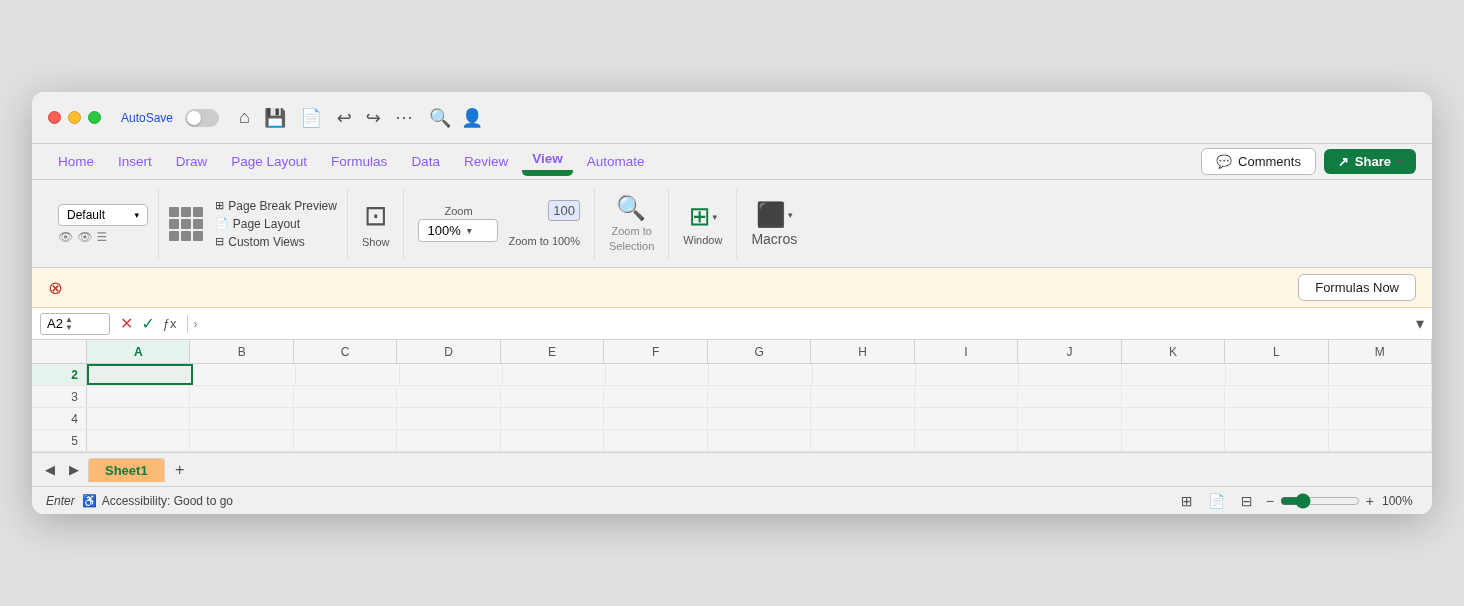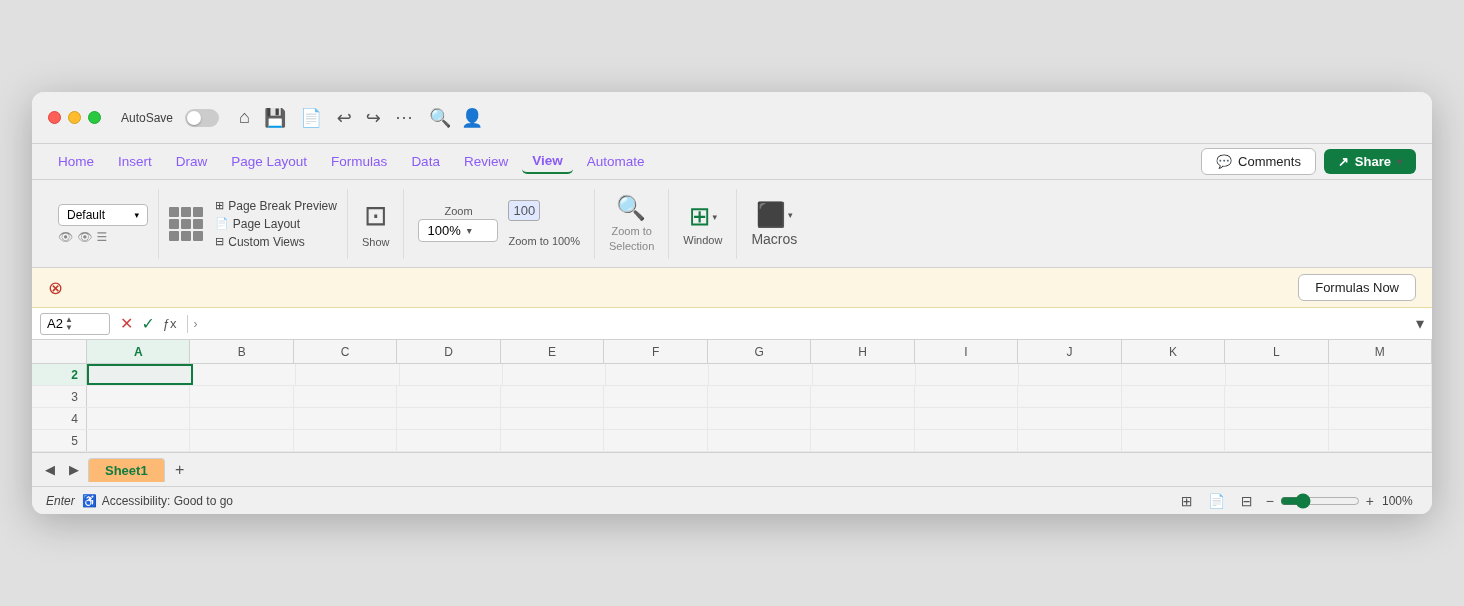--- a/index.html
+++ b/index.html
@@ -40,21 +40,21 @@
       width: 13px; height: 13px;
       border-radius: 50%;
       cursor: pointer;
     }
     .tl-red { background: #fe5f57; border: 1px solid #e0443e; }
     .tl-yellow { background: #febc2e; border: 1px solid #d4a017; }
     .tl-green { background: #28c840; border: 1px solid #1dab33; }
 
     .autosave-label {
       font-size: 12px;
-      color: #404040;
+      color: #1d4ed8;
       margin-left: 8px;
     }
     .toggle-switch {
       width: 34px; height: 18px;
       background: #ccc;
       border-radius: 9px;
       position: relative;
       cursor: pointer;
     }
     .toggle-switch::after {
@@ -110,21 +110,21 @@
     .menu-item {
       font-size: 13.5px;
       padding: 4px 10px;
       border-radius: 5px;
       cursor: pointer;
       color: #8b5cf6;
       font-weight: 400;
     }
     .menu-item.active {
       font-weight: 700;
-      border-bottom: 2px solid #15803d;
+      border-bottom: 6px solid #15803d;
     }
     .menu-right {
       margin-left: auto;
       display: flex;
       align-items: center;
       gap: 8px;
     }
     .btn-comments {
       display: flex;
       align-items: center;
@@ -218,21 +218,21 @@
       padding: 3px 8px;
       background: white;
       font-size: 13px;
       gap: 6px;
       cursor: pointer;
       min-width: 80px;
     }
     .zoom-to-100 {
       display: flex;
       flex-direction: column;
-      align-items: flex-start;
+      align-items: flex-end;
       cursor: pointer;
       gap: 14px;
     }
 
     
     .zoom-sel-group {
       display: flex;
       flex-direction: column;
       align-items: center;
       justify-content: center;

